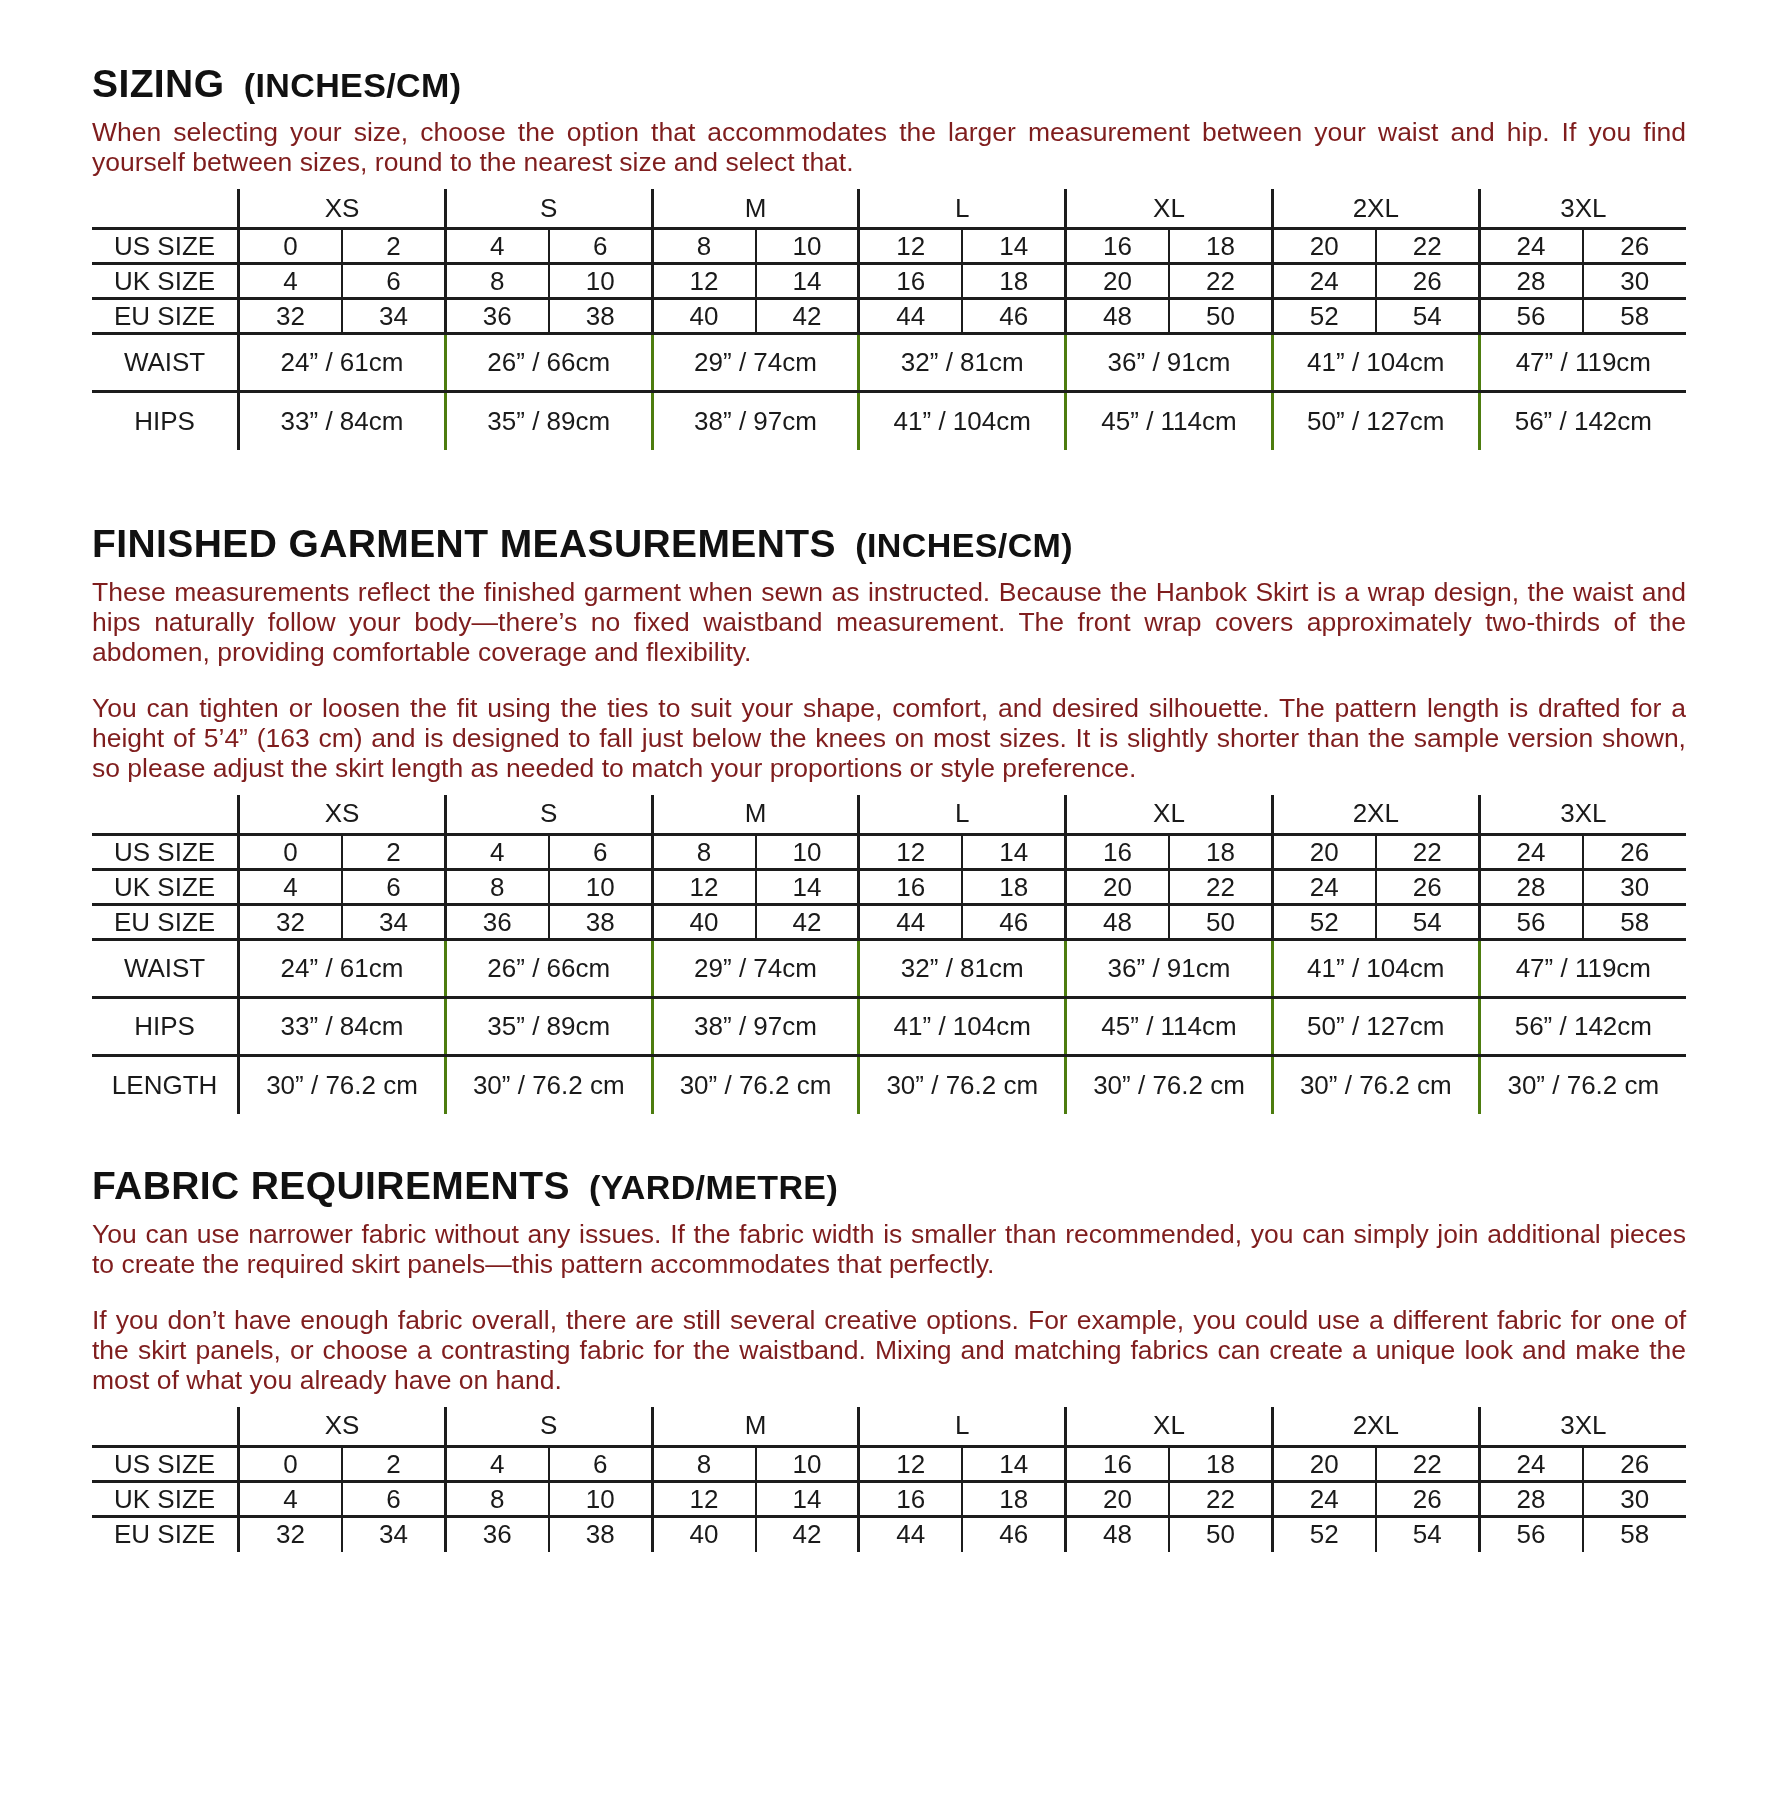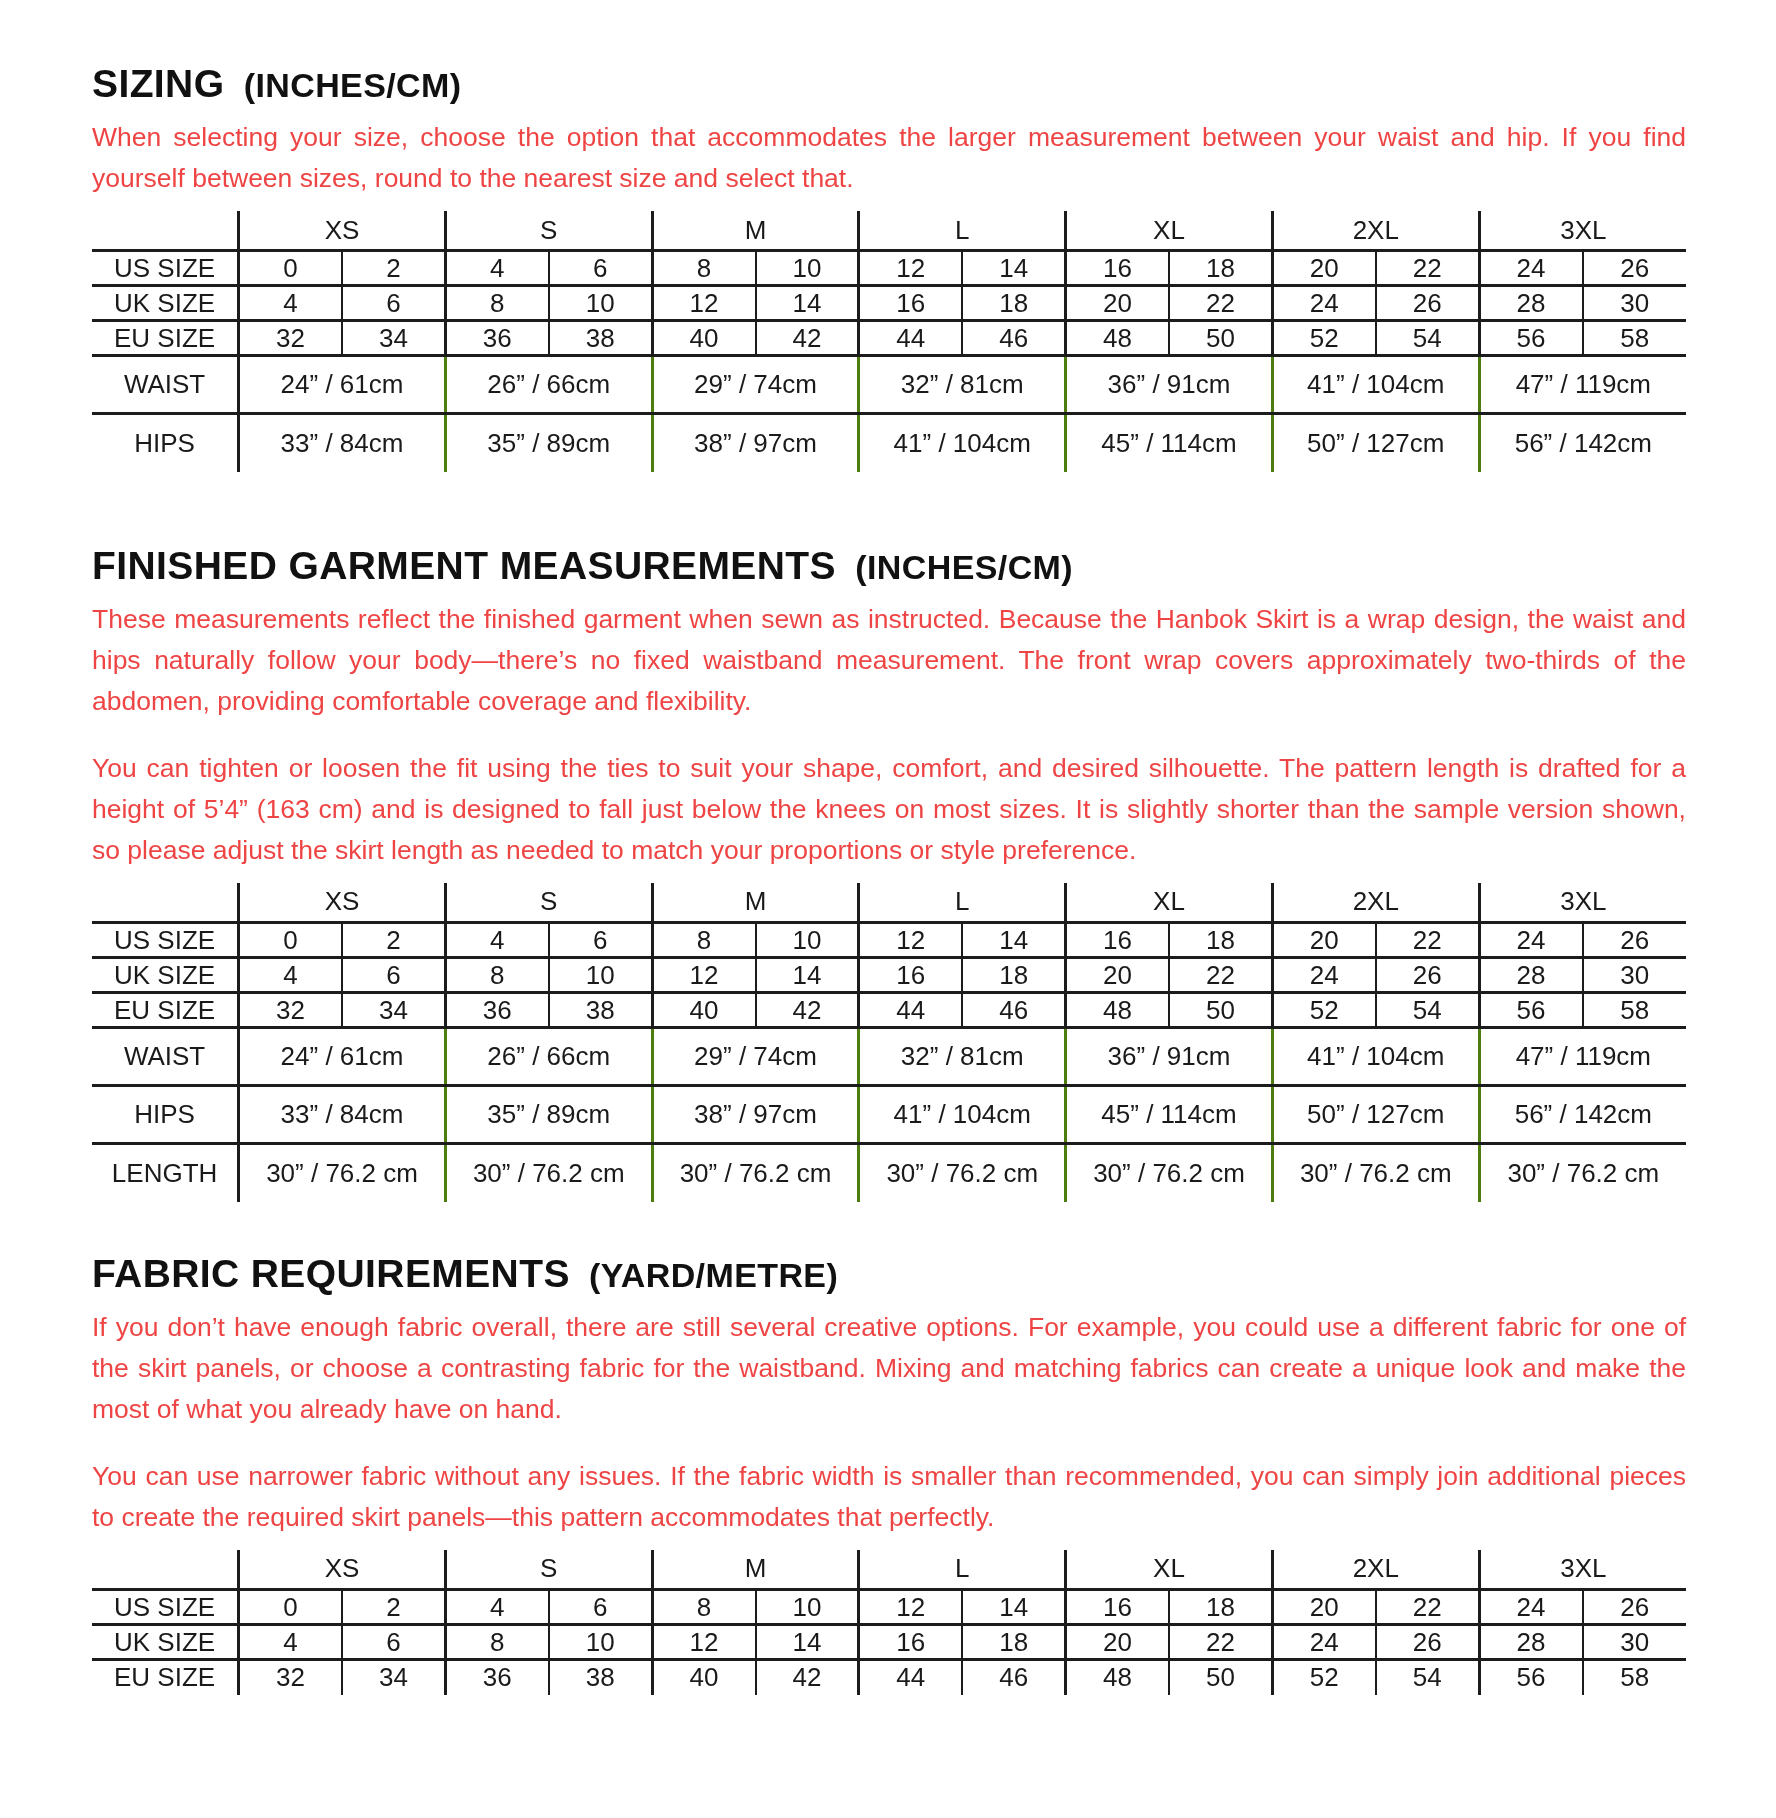--- a/index.html
+++ b/index.html
@@ -27,23 +27,23 @@
   }
   .heading-unit {
     font-size: 34px;
     font-weight: 700;
     margin-left: 8px;
     letter-spacing: 0.4px;
   }
 
   .para {
     font-size: 26.5px;
-    line-height: 41px;
+    line-height: 30px;
     text-align: justify;
-    color: #ef4444;
+    color: #7f1d1d;
   }
   .para + .para { margin-top: 26px; }
 
   table.size-table {
     width: 100%;
     border-collapse: collapse;
     table-layout: fixed;
     margin-top: 12px;
   }
   .size-table td {
@@ -302,22 +302,22 @@
           </tr>
         </tbody>
       </table>
   </section>
 
   <section class="doc-section" id="section-fabric">
     <h2 class="section-heading">
       <span class="heading-main">FABRIC REQUIREMENTS</span>
       <span class="heading-unit">(YARD/METRE)</span>
     </h2>
+    <p class="para">You can use narrower fabric without any issues. If the fabric width is smaller than recommended, you can simply join additional pieces to create the required skirt panels—this pattern accommodates that perfectly.</p>
     <p class="para">If you don’t have enough fabric overall, there are still several creative options. For example, you could use a different fabric for one of the skirt panels, or choose a contrasting fabric for the waistband. Mixing and matching fabrics can create a unique look and make the most of what you already have on hand.</p>
-    <p class="para">You can use narrower fabric without any issues. If the fabric width is smaller than recommended, you can simply join additional pieces to create the required skirt panels—this pattern accommodates that perfectly.</p>
     <table class="size-table">
         <colgroup>
           <col style="width: 9.2%;">
           <col style="width: 6.48571%;">
           <col style="width: 6.48571%;">
           <col style="width: 6.48571%;">
           <col style="width: 6.48571%;">
           <col style="width: 6.48571%;">
           <col style="width: 6.48571%;">
           <col style="width: 6.48571%;">

